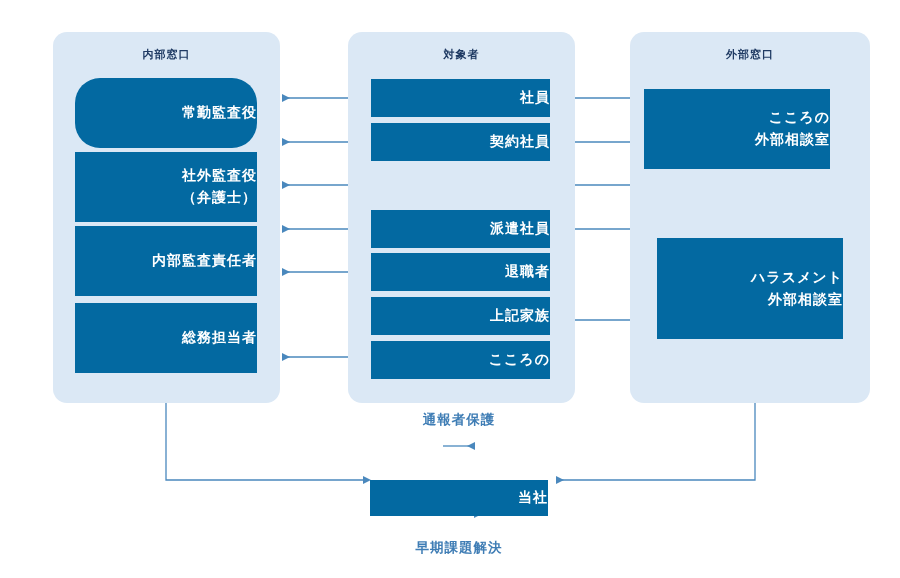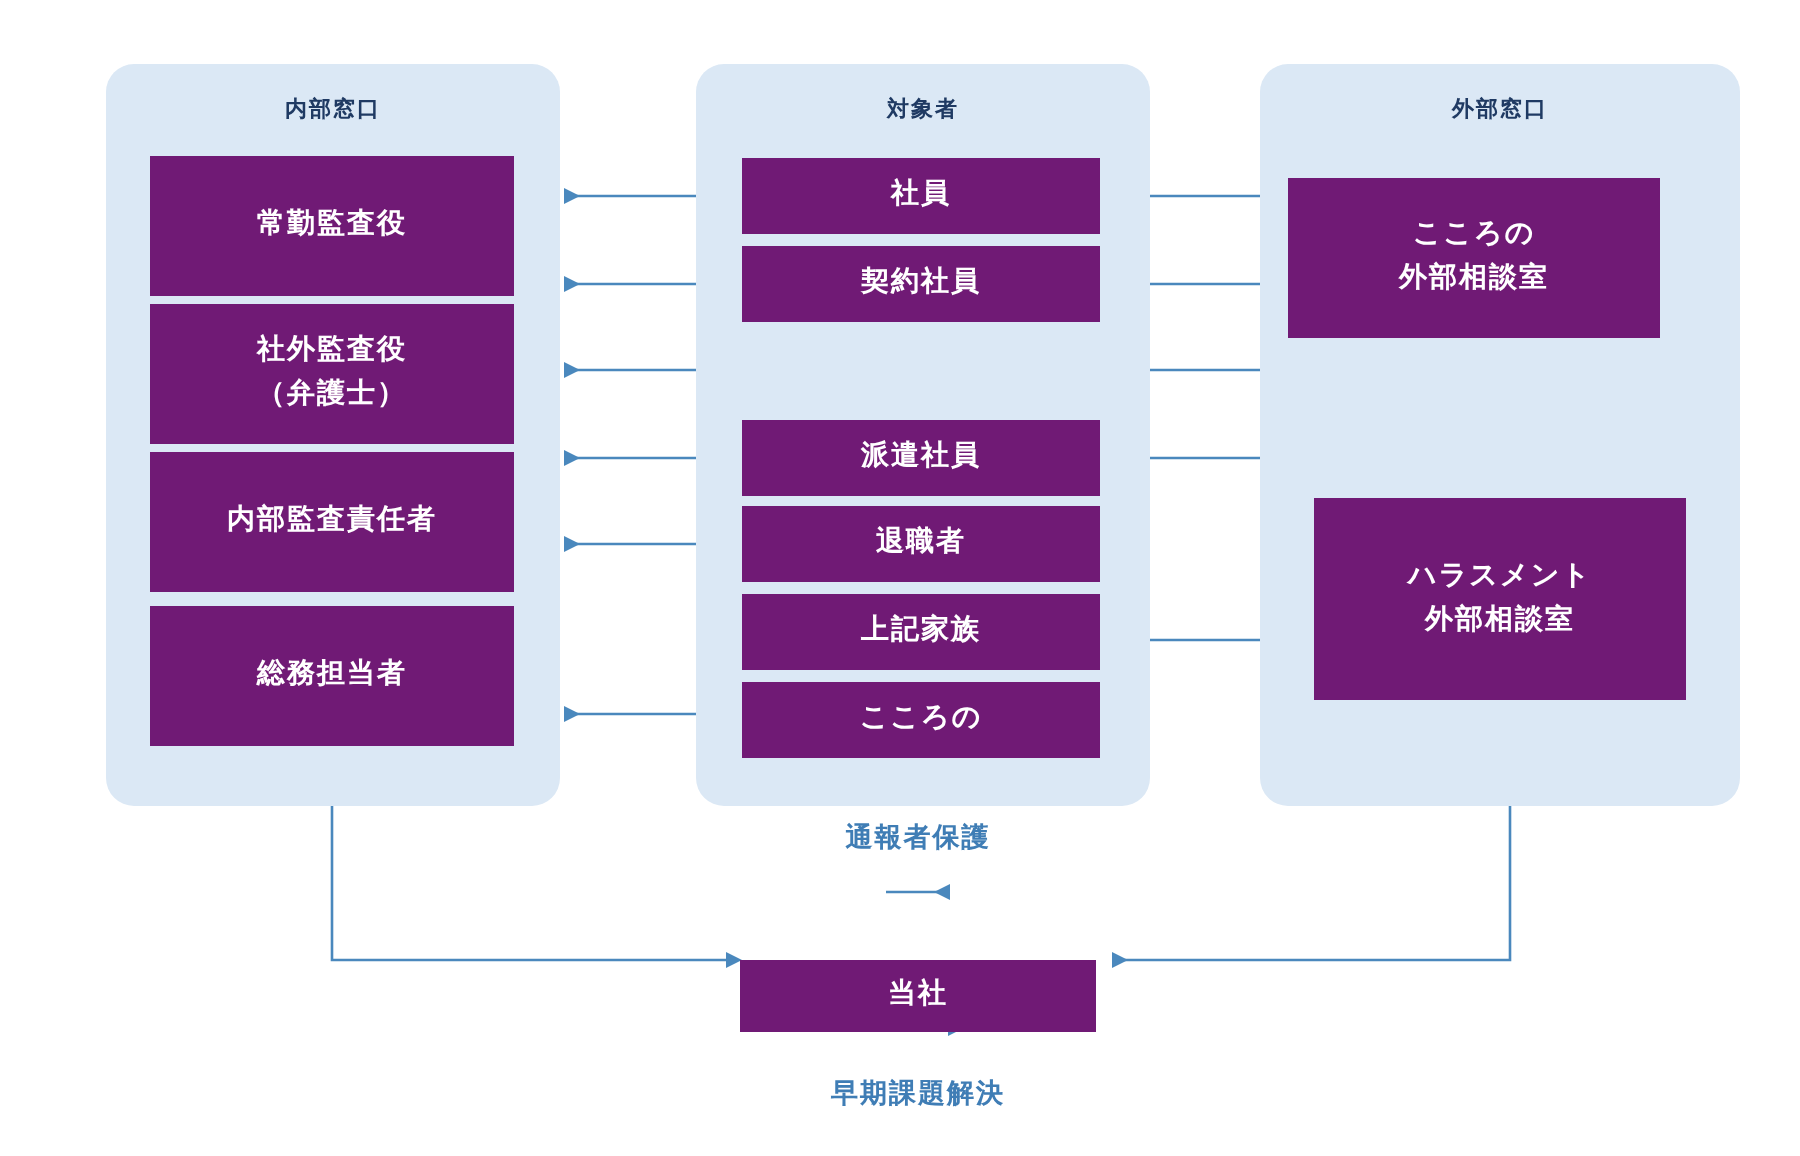--- a/index.html
+++ b/index.html
@@ -39,28 +39,28 @@
     right: 0;
     text-align: center;
     color: #1f3a63;
     font-weight: bold;
     font-size: 11px;
     letter-spacing: 1px;
     line-height: 1;
   }
   .node {
     position: absolute;
-    background: #701a75;
+    background: #0369a1;
     color: #ffffff;
     font-weight: bold;
     font-size: 14px;
     letter-spacing: 1px;
     display: flex;
     flex-direction: column;
-    align-items: center;
+    align-items: flex-end;
     justify-content: center;
     text-align: center;
     line-height: 1.55;
     z-index: 3;
     box-sizing: border-box;
   }
   .node .line2 { display: block; }
   .caption {
     position: absolute;
     color: #3f7db5;
@@ -109,21 +109,21 @@
       <line x1="459" y1="462" x2="459" y2="430" marker-end="url(#arrowL)" transform="rotate(90 459 446)"></line>
 
       <line x1="459" y1="498" x2="459" y2="530" marker-end="url(#arrowR)" transform="rotate(-90 459 514)"></line>
     </g>
   </svg>
 
   <div class="panel" style="left:53px; top:32px; width:227px; height:371px;">
     <div class="panel-title" style="top:17px;">内部窓口</div>
   </div>
 
-  <div class="node" style="left:75px; top:78px; width:182px; height:70px;">
+  <div class="node" style="left:75px; top:78px; width:182px; height:70px;border-radius:25px;">
     <span>常勤監査役</span>
   </div>
 
   <div class="node" style="left:75px; top:152px; width:182px; height:70px;">
     <span>社外監査役</span>
     <span class="line2">（弁護士）</span>
   </div>
 
   <div class="node" style="left:75px; top:226px; width:182px; height:70px;">
     <span>内部監査責任者</span>
@@ -158,21 +158,21 @@
 
   <div class="panel" style="left:630px; top:32px; width:240px; height:371px;">
     <div class="panel-title" style="top:17px;">外部窓口</div>
   </div>
 
   <div class="node" style="left:644px; top:89px; width:186px; height:80px;">
     <span>こころの</span>
     <span class="line2">外部相談室</span>
   </div>
 
-  <div class="node" style="left:657px; top:238px; width:186px; height:101px;margin-top:11px;">
+  <div class="node" style="left:657px; top:238px; width:186px; height:101px;">
     <span>ハラスメント</span>
     <span class="line2">外部相談室</span>
   </div>
 
   <div class="node" style="left:370px; top:480px; width:178px; height:36px;">
     <span>当社</span>
   </div>
 
   <div class="caption" style="left:369px; top:413px; width:180px;">通報者保護</div>
 

